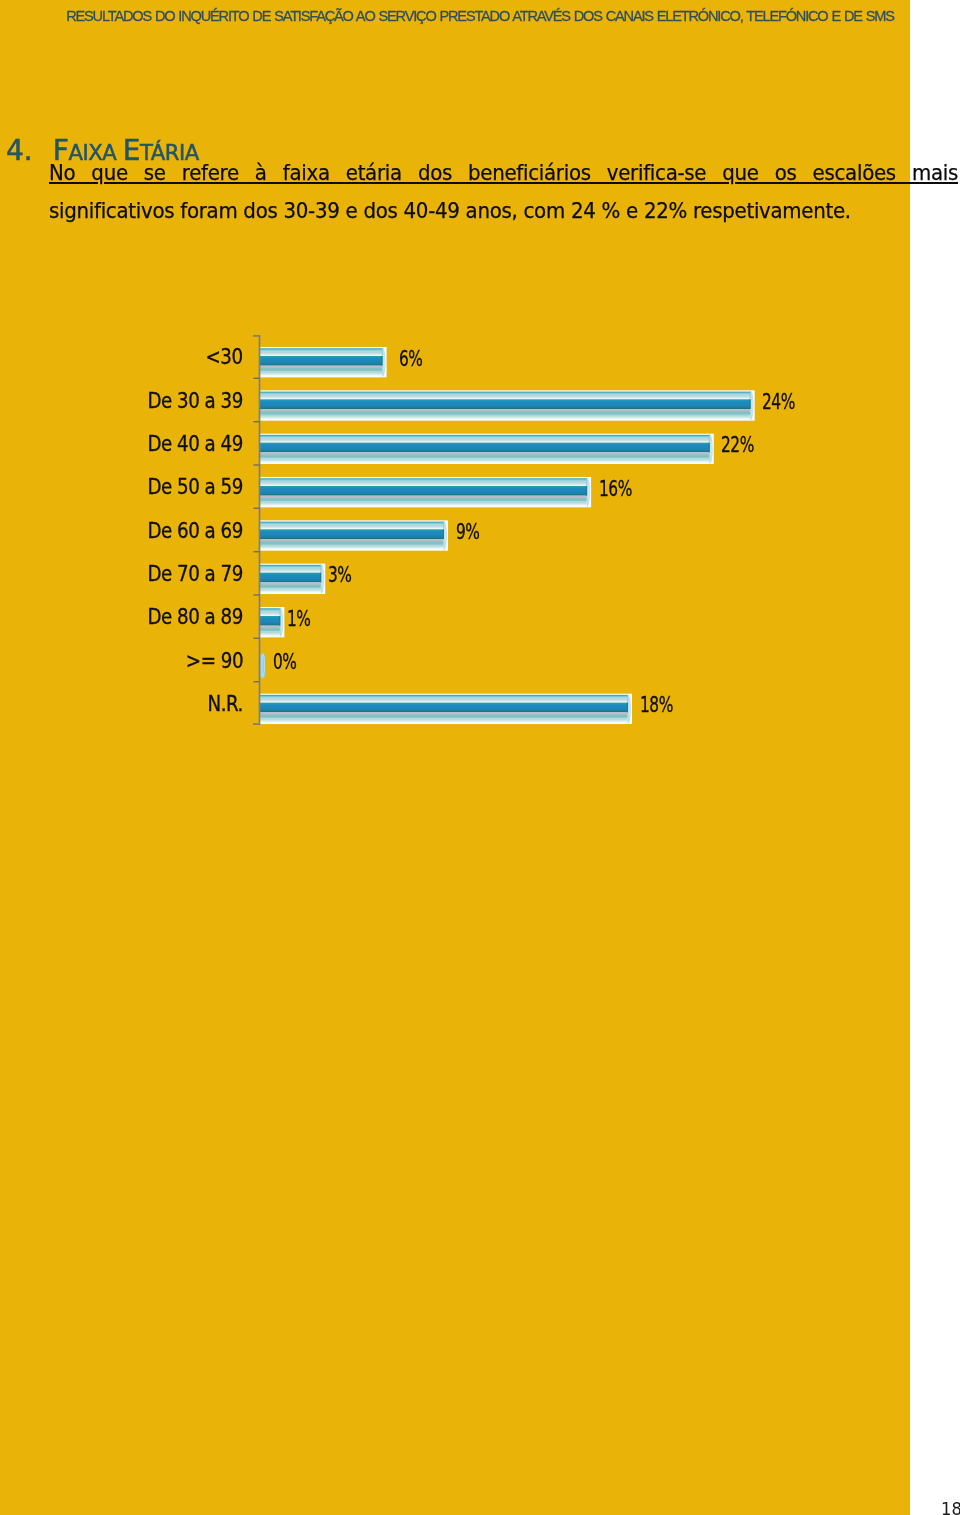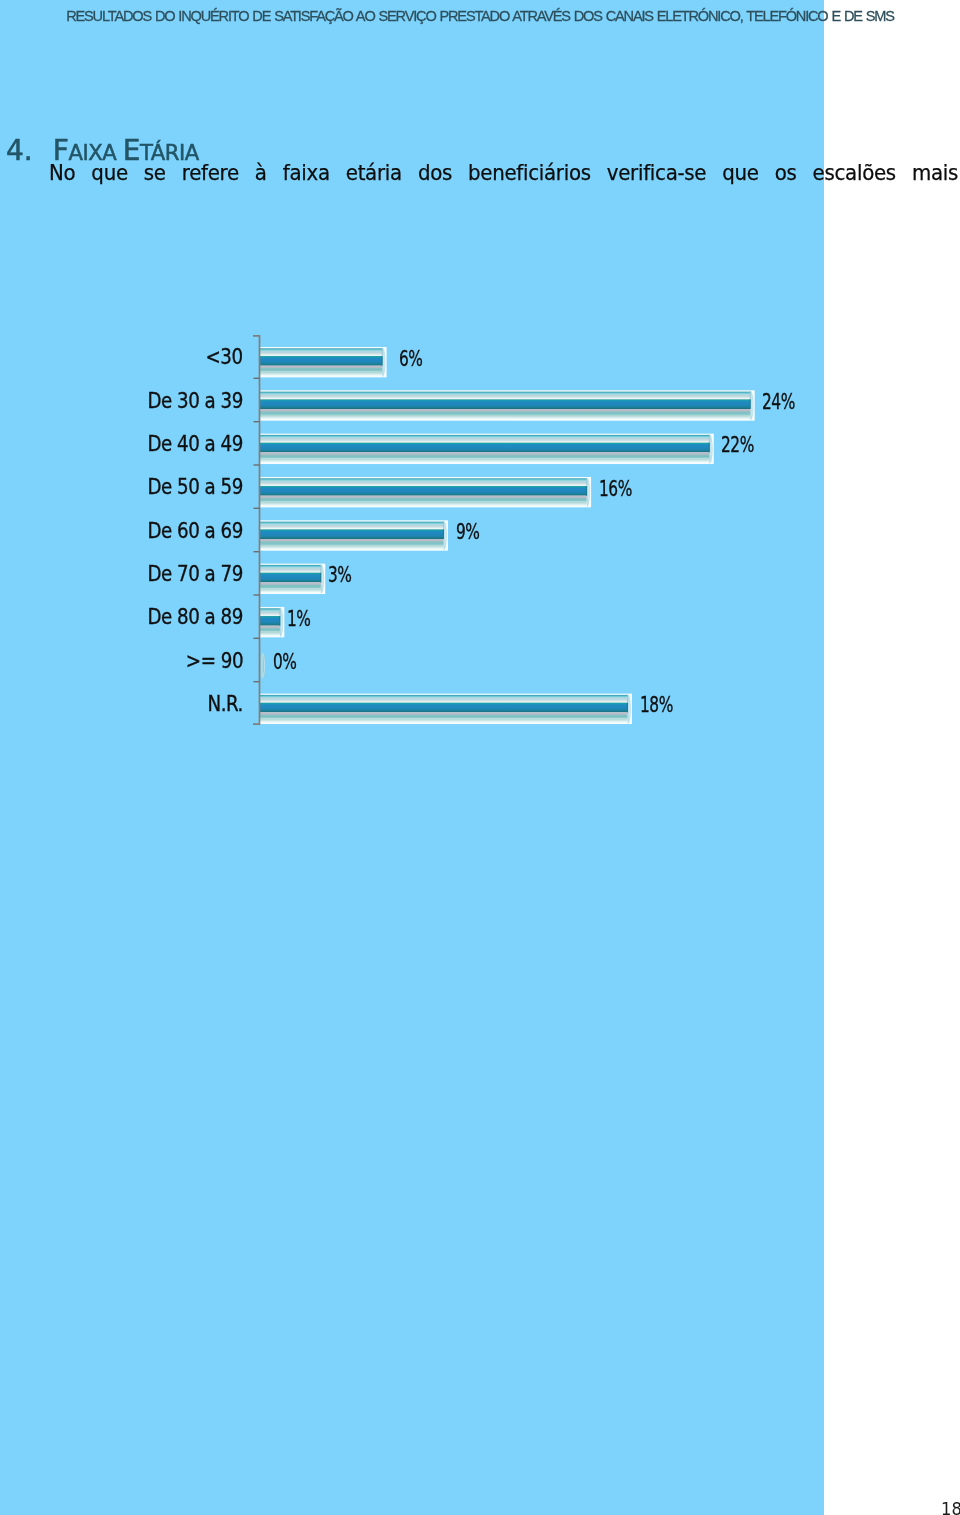--- a/index.html
+++ b/index.html
@@ -1,19 +1,19 @@
 <!DOCTYPE html>
 <html><head>
 <meta charset="utf-8">
 <title>Faixa Etária</title>
 <style>
   html,body{margin:0;padding:0;background:#fff;}
   body{width:960px;height:1515px;font-family:"DejaVu Sans Condensed","DejaVu Sans",sans-serif;
        position:relative;overflow:hidden;-webkit-font-smoothing:antialiased;}
-  .page{position:relative;width:824px;height:1515px;background:#7dd3fc;}
+  .page{position:relative;width:910px;height:1515px;background:#eab308;}
 
   
   .doc-header{position:absolute;left:0;top:8px;width:960px;text-align:center;color:#2E4F5C;
     font-family:"Liberation Sans","DejaVu Sans",sans-serif;font-weight:normal;
     font-size:14.6px;letter-spacing:-1.2px;word-spacing:1.1px;white-space:nowrap;line-height:16px;
     -webkit-text-stroke:0.26px #2E4F5C;}
 
   
   .section-title{position:absolute;left:6px;top:90px;color:#235567;
     font-family:"DejaVu Sans","DejaVu Sans Condensed",sans-serif;font-weight:normal;white-space:nowrap;
@@ -21,21 +21,21 @@
   .section-num{font-size:28px;letter-spacing:0px;}
   .section-name{font-size:21.2px;letter-spacing:-0.45px;margin-left:20px;text-transform:uppercase;}
   .section-name .cap{font-size:28px;}
 
   
   .para{position:absolute;left:49px;top:153.5px;width:909px;color:#0c0c0c;
     font-family:"DejaVu Sans Condensed","DejaVu Sans",sans-serif;
     font-size:22px;letter-spacing:-0.29px;line-height:38px;text-align:justify;
     -webkit-text-stroke:0.25px #0c0c0c;}
   .para .ln{display:block;}
-  .para .ln1{text-align:justify;text-align-last:justify;}
+  .para .ln1{text-align:justify;text-align-last:justify;text-decoration:underline;}
   .para .ln2{text-align:left;}
 
   
   .chart{position:absolute;left:0;top:16px;width:960px;height:1515px;}
   .cat-label{position:absolute;right:717px;text-align:right;color:#0f0f0f;
      font-family:"DejaVu Sans Condensed","DejaVu Sans",sans-serif;font-size:20.6px;
      letter-spacing:-0.5px;white-space:nowrap;line-height:20px;
      -webkit-text-stroke:0.30px #0f0f0f;
      transform:scaleX(0.985);transform-origin:100% 50%;}
   .val-label{position:absolute;color:#0f0f0f;
@@ -52,20 +52,21 @@
 
 <div class="page">
   <div class="doc-header">RESULTADOS DO INQUÉRITO DE SATISFAÇÃO AO SERVIÇO PRESTADO ATRAVÉS DOS CANAIS ELETRÓNICO, TELEFÓNICO E DE SMS</div>
 
   <div class="section-title">
     <span class="section-num">4.</span><span class="section-name"><span class="cap">F</span>aixa <span class="cap">E</span>tária</span>
   </div>
 
   <div class="para">
     <span class="ln ln1">No que se refere à faixa etária dos beneficiários verifica-se que os escalões mais</span>
+    <span class="ln ln2">significativos foram dos 30-39 e dos 40-49 anos, com 24 % e 22% respetivamente.</span>
   </div>
 
   <div class="chart">
     <svg id="chart-svg" width="960" height="1515" viewBox="0 0 960 1515">
         <defs>
           <linearGradient id="gTop" x1="0" y1="0" x2="0" y2="1">
             <stop offset="0%" stop-color="#6fb9c6"></stop>
             <stop offset="8%" stop-color="#3fa6ba"></stop>
             <stop offset="22%" stop-color="#6fc9d6"></stop>
             <stop offset="38%" stop-color="#a8dbe4"></stop>

